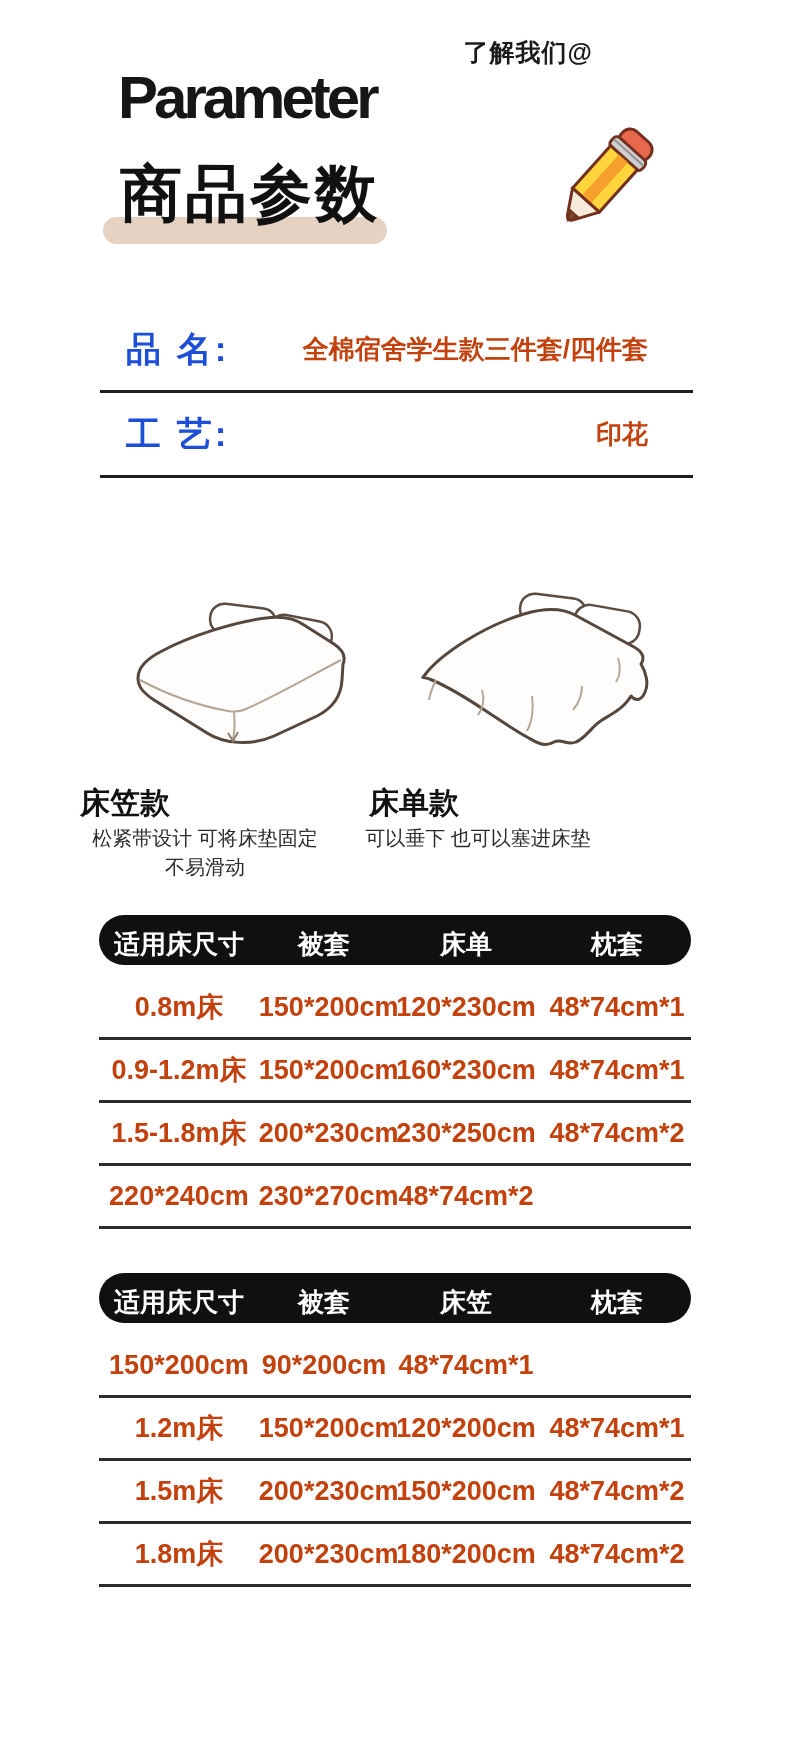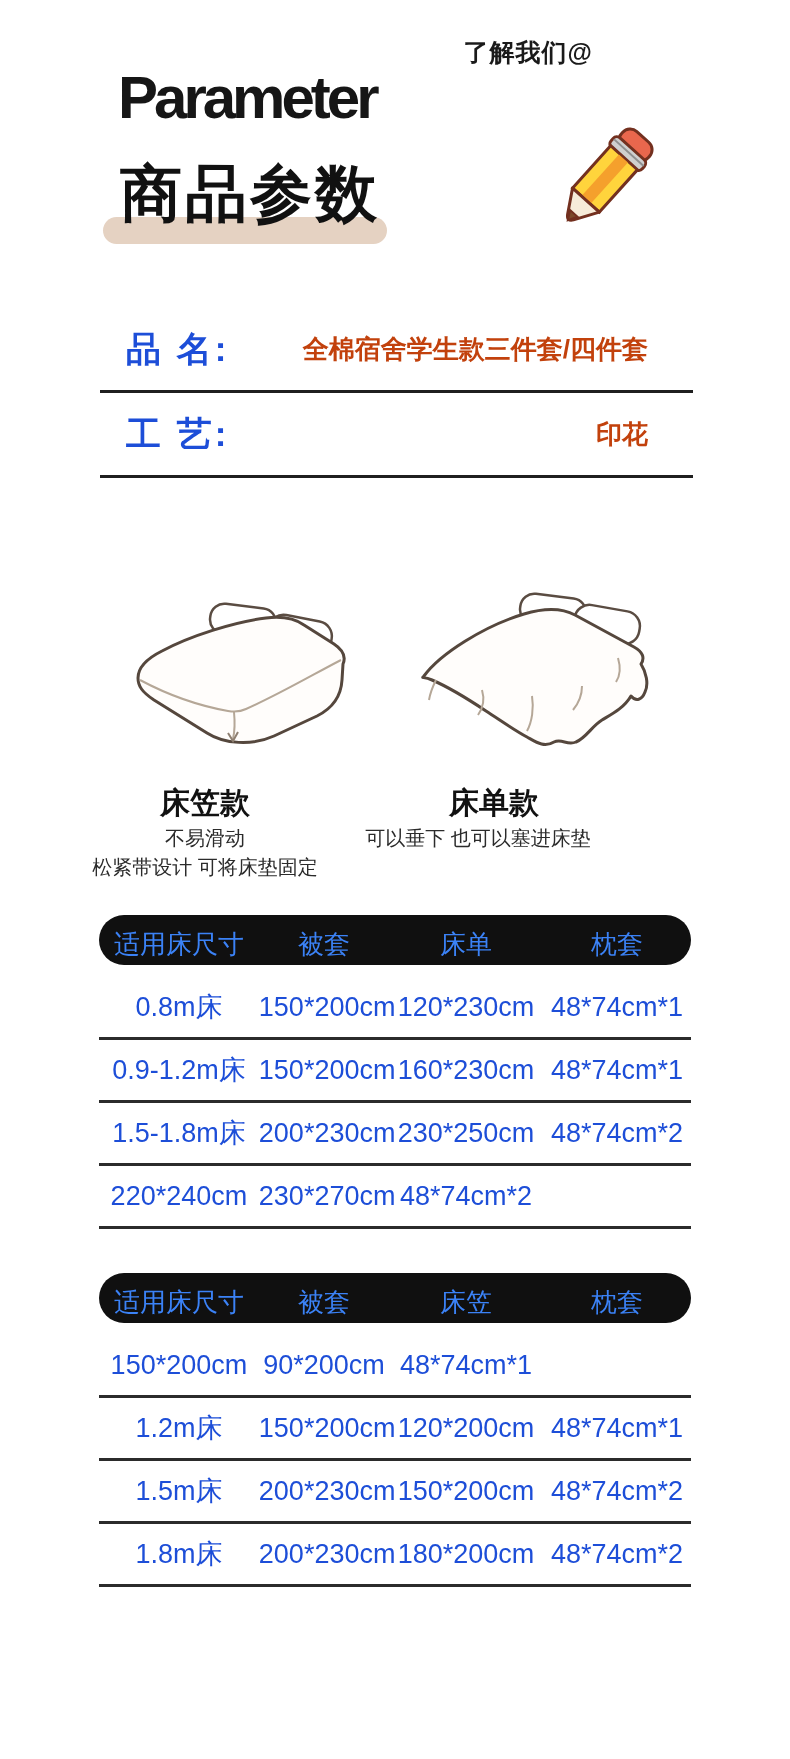--- a/index.html
+++ b/index.html
@@ -14,35 +14,35 @@
   .title-zh{position:absolute;left:120px;top:160px;font-size:62px;line-height:68px;font-weight:900;letter-spacing:3px;color:#111;}
   .pencil{position:absolute;left:528px;top:120px;}
   
   .specs{position:absolute;left:100px;top:308px;width:593px;}
   .spec-row{height:85px;border-bottom:3px solid #1f1f1f;display:flex;align-items:center;justify-content:space-between;box-sizing:border-box;padding:0 45px 0 26px;}
   .spec-label{font-size:35px;font-weight:900;letter-spacing:3px;color:#1d4ed8;}
   .spec-value{font-size:26px;font-weight:600;color:#c2410c;}
   
   .bed-left{position:absolute;left:122px;top:600px;}
   .bed-right{position:absolute;left:412px;top:592px;}
-  .style-name{position:absolute;width:250px;text-align:center;top:783px;font-size:30px;font-weight:900;color:#111;}
+  .style-name{position:absolute;width:250px;text-align:left;top:783px;font-size:30px;font-weight:900;color:#111;}
   .style-name.left{left:80px;}
   .style-name.right{left:369px;}
   .style-desc{position:absolute;width:300px;text-align:center;top:824px;font-size:20px;line-height:29px;font-weight:400;color:#2b2b2b;}
   .style-desc.left{left:55px;}
   .style-desc.right{left:328px;}
   
   .size-table{position:absolute;left:99px;width:592px;}
   .t1{top:915px;}
   .t2{top:1273px;}
   .pill{height:50px;background:#101010;border-radius:26px;display:grid;grid-template-columns:27% 22% 26% 25%;align-items:center;}
-  .pill span{color:#3b82f6;font-size:26px;font-weight:400;text-align:center;margin-top:8px;}
+  .pill span{color:#ffffff;font-size:26px;font-weight:700;text-align:center;margin-top:8px;}
   .rows{margin-top:12px;}
   .trow{display:grid;grid-template-columns:27% 22% 26% 25%;height:63px;align-items:center;border-bottom:3px solid #2b2b2b;box-sizing:border-box;}
-  .trow span{font-size:27px;font-weight:400;text-align:center;color:#1d4ed8;}
+  .trow span{font-size:27px;font-weight:700;text-align:center;color:#c2410c;}
   svg{display:block;}
 </style>
 </head>
 <body>
 
 <div class="tagline">了解我们@</div>
 <div class="title-en">Parameter</div>
 <div class="title-highlight"></div>
 <div class="title-zh">商品参数</div>
 
@@ -91,22 +91,22 @@
     <path d="M120,104 C122,116 120,130 115,139" stroke="#b5a797" stroke-width="2" fill="none"></path>
     <path d="M170,94 C170,104 166,112 161,118" stroke="#b5a797" stroke-width="2" fill="none"></path>
     <path d="M206,66 C209,76 208,84 204,90" stroke="#b5a797" stroke-width="2" fill="none"></path>
     <path d="M24,88 C20,96 18,102 17,108" stroke="#b5a797" stroke-width="2" fill="none"></path>
   </svg>
 </div>
 
 <div class="style-name left">床笠款</div>
 <div class="style-name right">床单款</div>
 <div class="style-desc left">
+  <div>松紧带设计 可将床垫固定</div>
   <div>不易滑动</div>
-  <div>松紧带设计 可将床垫固定</div>
 </div>
 <div class="style-desc right">
   <div>可以垂下 也可以塞进床垫</div>
 </div>
 
 <div class="size-table t1">
   <div class="pill">
     <span>适用床尺寸</span>
     <span>被套</span>
     <span>床单</span>

